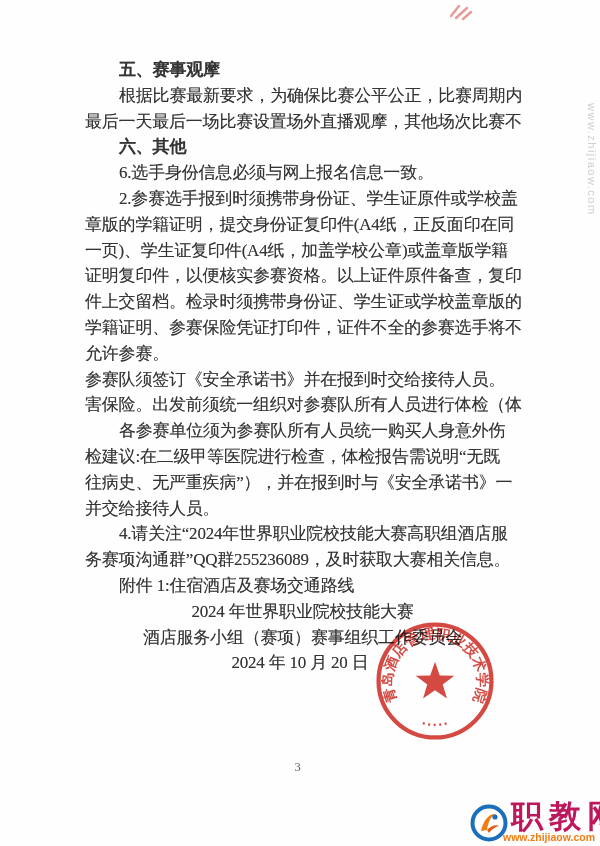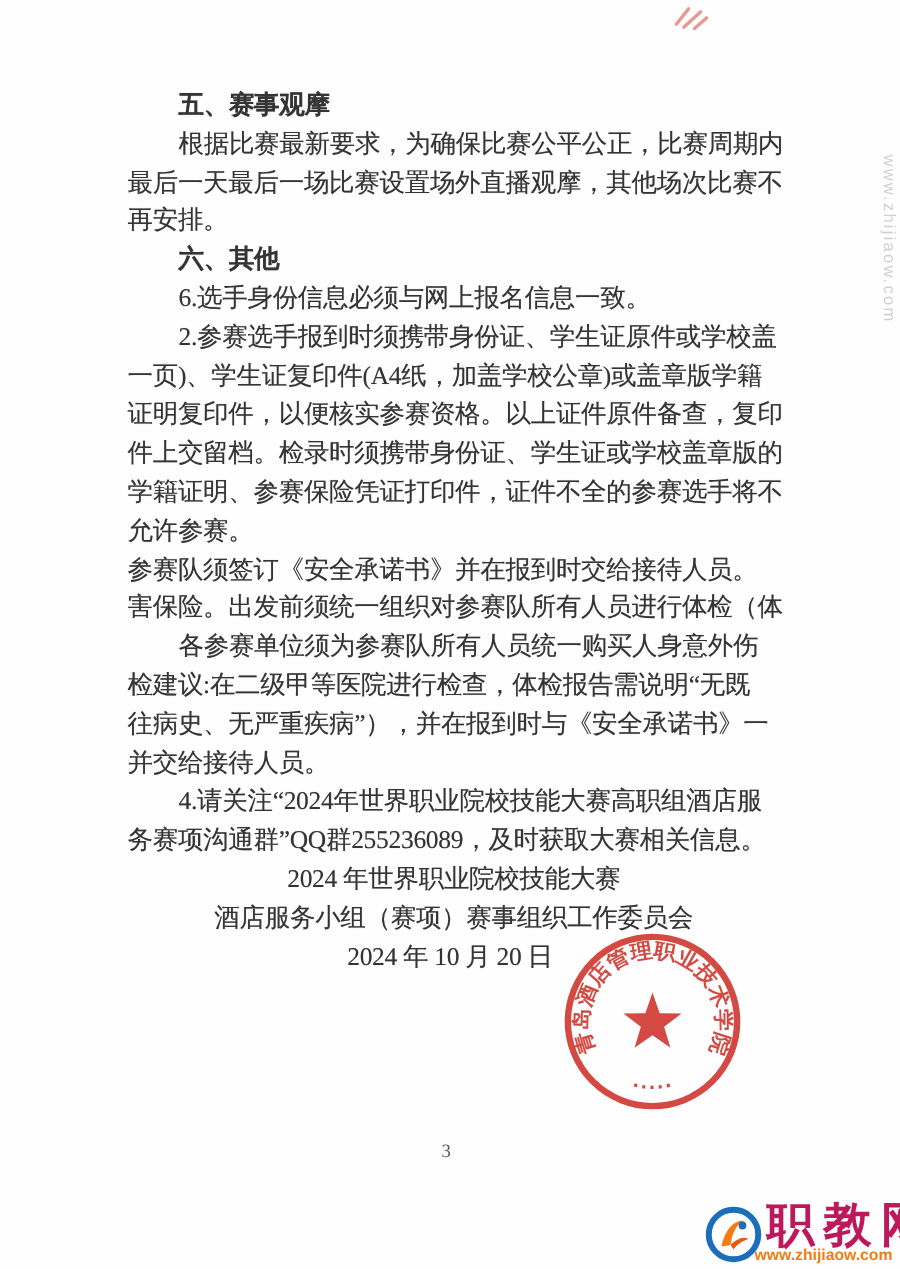--- a/index.html
+++ b/index.html
@@ -83,37 +83,38 @@
 </style>
 </head>
 <body>
 
 <div class="page">
 
   <div class="doc">
     <div class="line bold indent">五、赛事观摩</div>
     <div class="line indent">根据比赛最新要求，为确保比赛公平公正，比赛周期内</div>
     <div class="line">最后一天最后一场比赛设置场外直播观摩，其他场次比赛不</div>
-    <div class="line">再安排。</div>
     <div class="line bold indent">六、其他</div>
     <div class="line indent">6.选手身份信息必须与网上报名信息一致。</div>
     <div class="line indent">2.参赛选手报到时须携带身份证、学生证原件或学校盖</div>
+    <div class="line">章版的学籍证明，提交身份证复印件(A4纸，正反面印在同</div>
     <div class="line">一页)、学生证复印件(A4纸，加盖学校公章)或盖章版学籍</div>
     <div class="line">证明复印件，以便核实参赛资格。以上证件原件备查，复印</div>
     <div class="line">件上交留档。检录时须携带身份证、学生证或学校盖章版的</div>
     <div class="line">学籍证明、参赛保险凭证打印件，证件不全的参赛选手将不</div>
     <div class="line">允许参赛。</div>
     <div class="line">参赛队须签订《安全承诺书》并在报到时交给接待人员。</div>
     <div class="line">害保险。出发前须统一组织对参赛队所有人员进行体检（体</div>
     <div class="line indent">各参赛单位须为参赛队所有人员统一购买人身意外伤</div>
     <div class="line">检建议:在二级甲等医院进行检查，体检报告需说明“无既</div>
     <div class="line">往病史、无严重疾病”），并在报到时与《安全承诺书》一</div>
     <div class="line">并交给接待人员。</div>
     <div class="line indent">4.请关注“2024年世界职业院校技能大赛高职组酒店服</div>
     <div class="line">务赛项沟通群”QQ群255236089，及时获取大赛相关信息。</div>
+    <div class="line indent">附件 1:住宿酒店及赛场交通路线</div>
     <div class="line right">2024 年世界职业院校技能大赛</div>
     <div class="line right">酒店服务小组（赛项）赛事组织工作委员会</div>
     <div class="line right pr5">2024 年 10 月 20 日</div>
   </div>
 
   <div class="pageno">3</div>
 
   <div class="seal">
     <svg width="122" height="122" viewBox="0 0 120 120">
       <defs>

